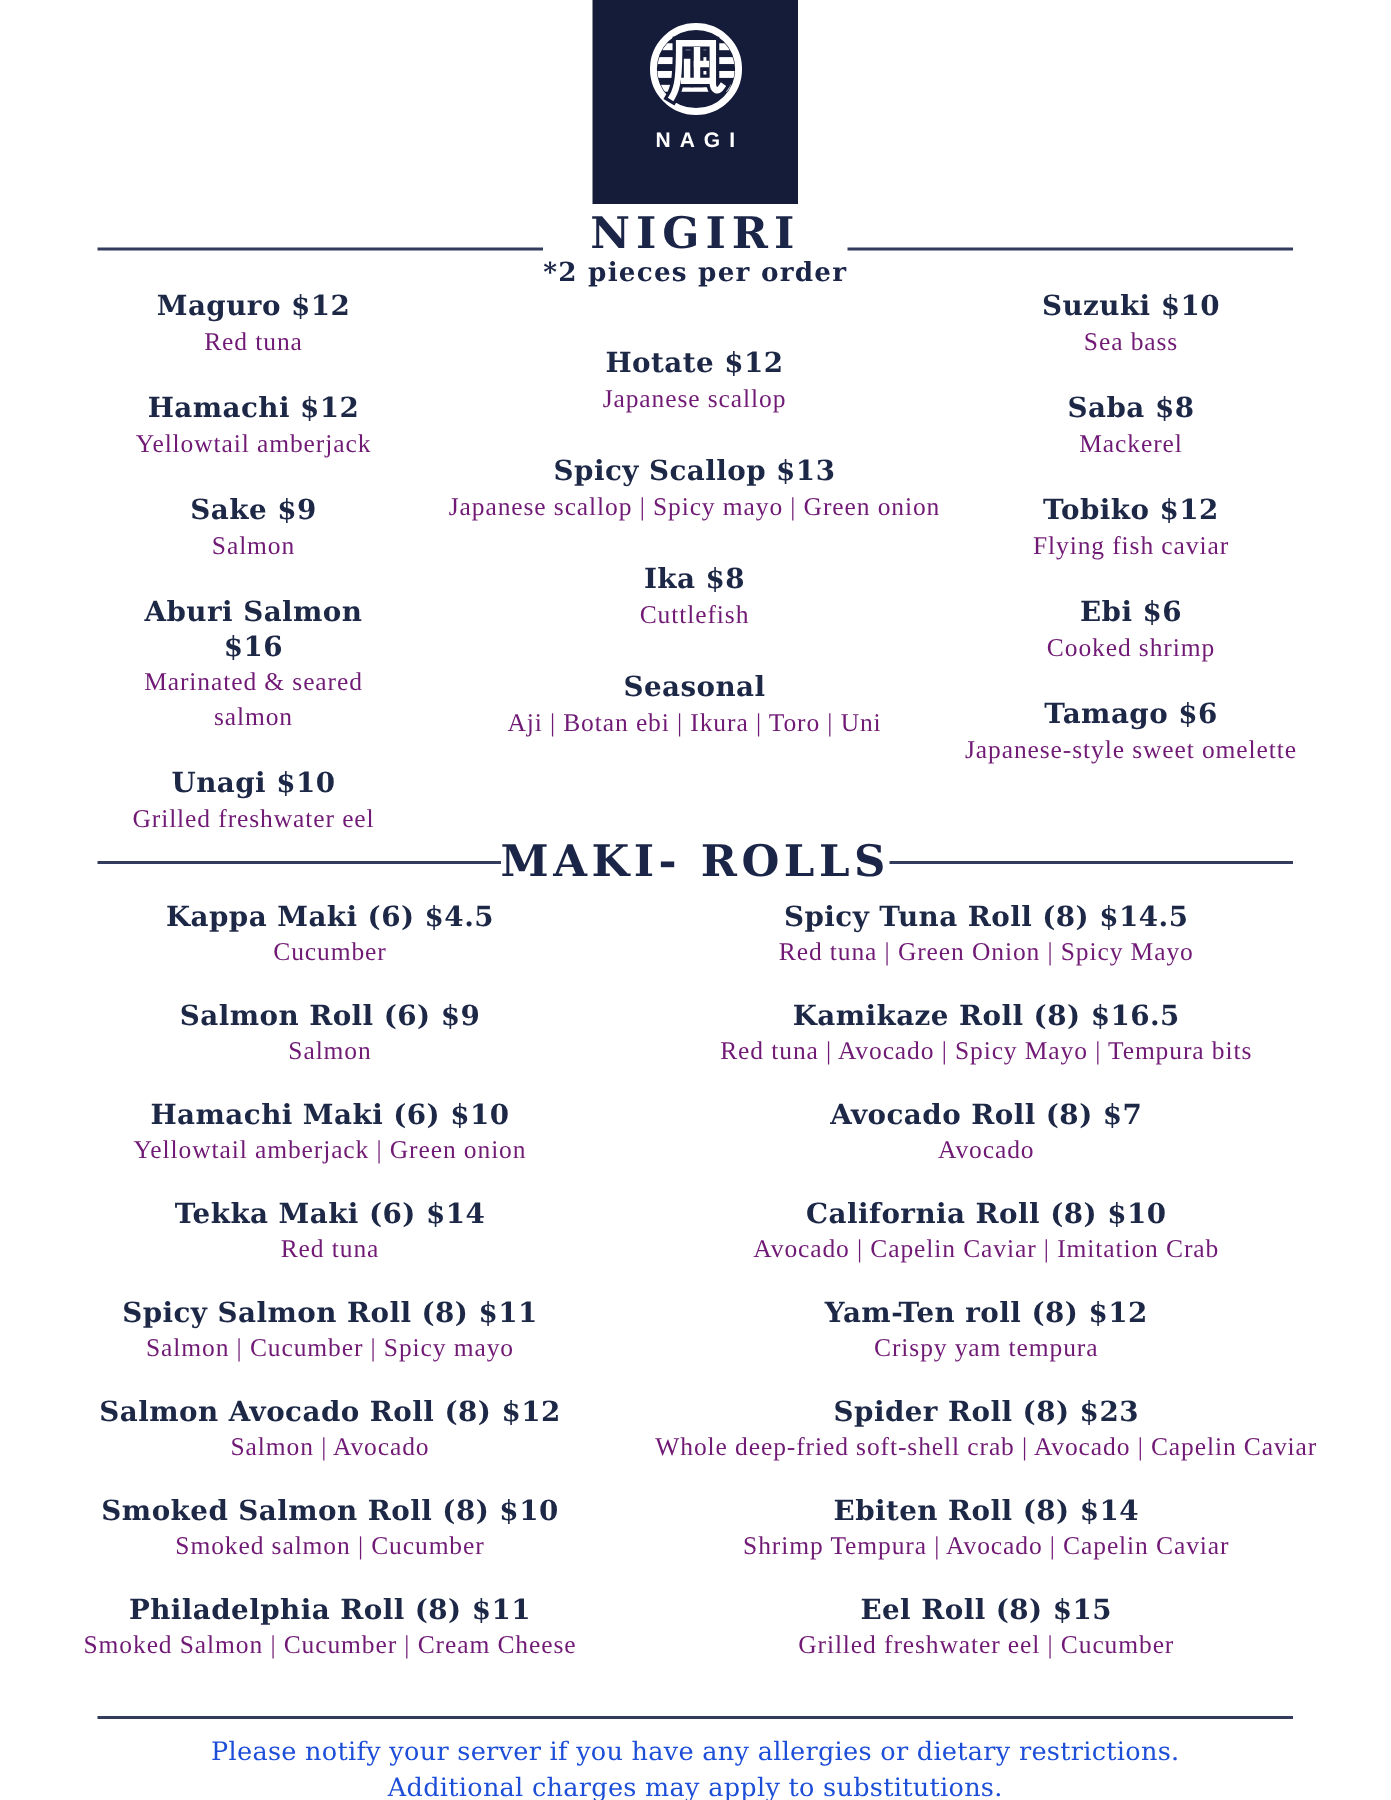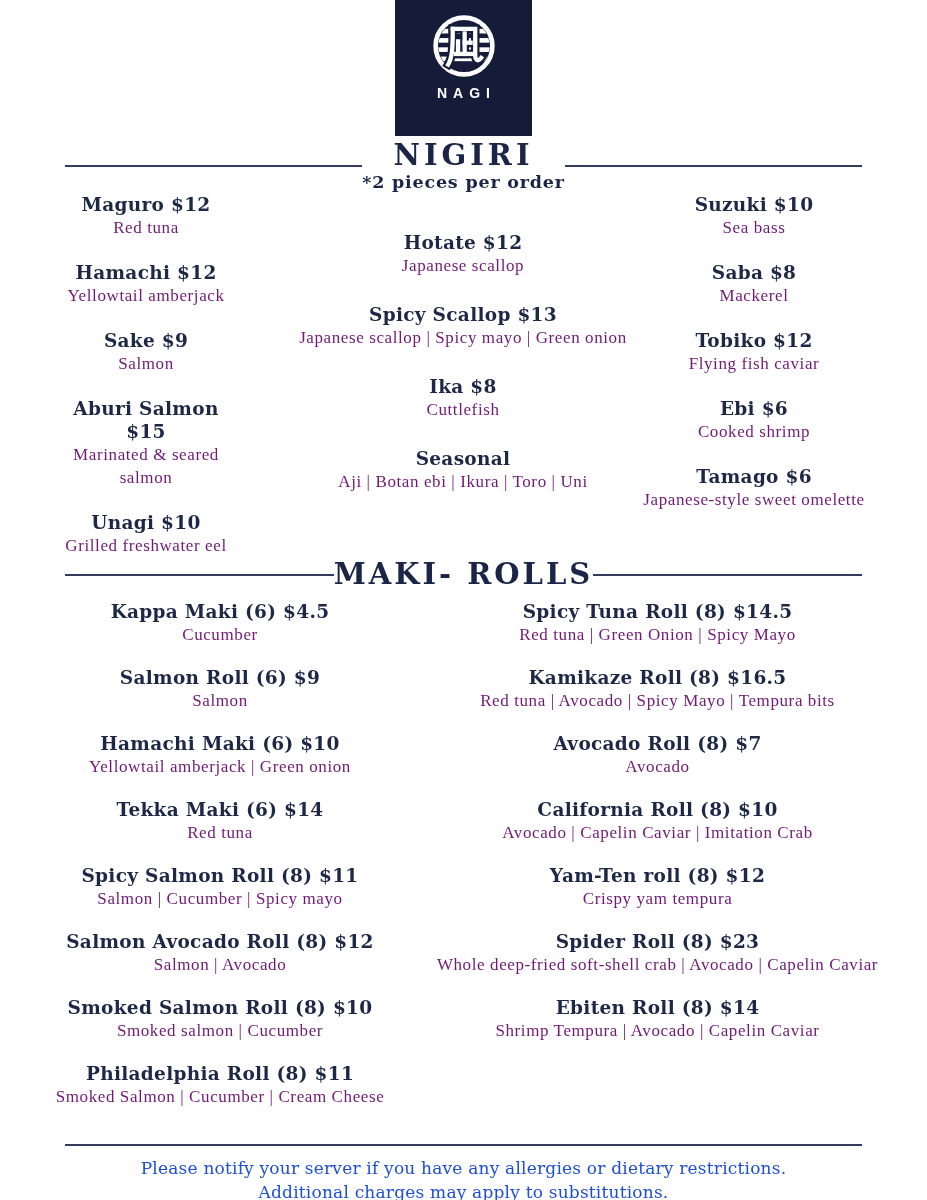--- a/index.html
+++ b/index.html
@@ -38,21 +38,21 @@
     letter-spacing:0.8px;color:#1b2547;margin-top:1px;white-space:nowrap;
   }
   .maki-head{margin-top:14px;}
   .maki-head .section-title{letter-spacing:3px;}
 
   
   .cols{position:relative;}
   .nigiri-cols{height:352px;margin-top:1px;}
   .maki-cols{height:528px;margin-top:10px;}
   .col{position:absolute;top:0;text-align:center;}
-  .nc1{left:51px;width:190px;}
+  .nc1{left:74px;width:190px;}
   .nc2{left:253px;width:420px;padding-top:38px;}
   .nc3{left:593px;width:322px;}
   .mc1{left:40px;width:360px;}
   .mc2{left:415px;width:485px;}
 
   .menu-item{margin-bottom:22px;}
   .nc2 .menu-item{margin-bottom:26px;}
   .maki-cols .menu-item{margin-bottom:20px;}
   .item-name{
     font-family:"DejaVu Serif", serif;font-weight:700;font-size:18.5px;
@@ -129,21 +129,21 @@
       </div>
         <div class="menu-item">
         <div class="item-name">Hamachi $12</div>
         <div class="item-desc">Yellowtail amberjack</div>
       </div>
         <div class="menu-item">
         <div class="item-name">Sake $9</div>
         <div class="item-desc">Salmon</div>
       </div>
         <div class="menu-item">
-        <div class="item-name">Aburi Salmon $15</div>
+        <div class="item-name">Aburi Salmon $16</div>
         <div class="item-desc">Marinated &amp; seared salmon</div>
       </div>
         <div class="menu-item">
         <div class="item-name">Unagi $10</div>
         <div class="item-desc">Grilled freshwater eel</div>
       </div>
       </div>
     <div class="col nc2">
         <div class="menu-item">
         <div class="item-name">Hotate $12</div>
@@ -248,20 +248,24 @@
         <div class="item-name">Yam-Ten roll (8) $12</div>
         <div class="item-desc">Crispy yam tempura</div>
       </div>
         <div class="menu-item">
         <div class="item-name">Spider Roll (8) $23</div>
         <div class="item-desc">Whole deep-fried soft-shell crab | Avocado | Capelin Caviar</div>
       </div>
         <div class="menu-item">
         <div class="item-name">Ebiten Roll (8) $14</div>
         <div class="item-desc">Shrimp Tempura | Avocado | Capelin Caviar</div>
+      </div>
+        <div class="menu-item">
+        <div class="item-name">Eel Roll (8) $15</div>
+        <div class="item-desc">Grilled freshwater eel | Cucumber</div>
       </div>
       </div>
   </div>
 
   <footer class="footer">
     <div class="footer-line"></div>
     <div class="footer-text">Please notify your server if you have any allergies or dietary restrictions.</div>
     <div class="footer-text">Additional charges may apply to substitutions.</div>
   </footer>
 

